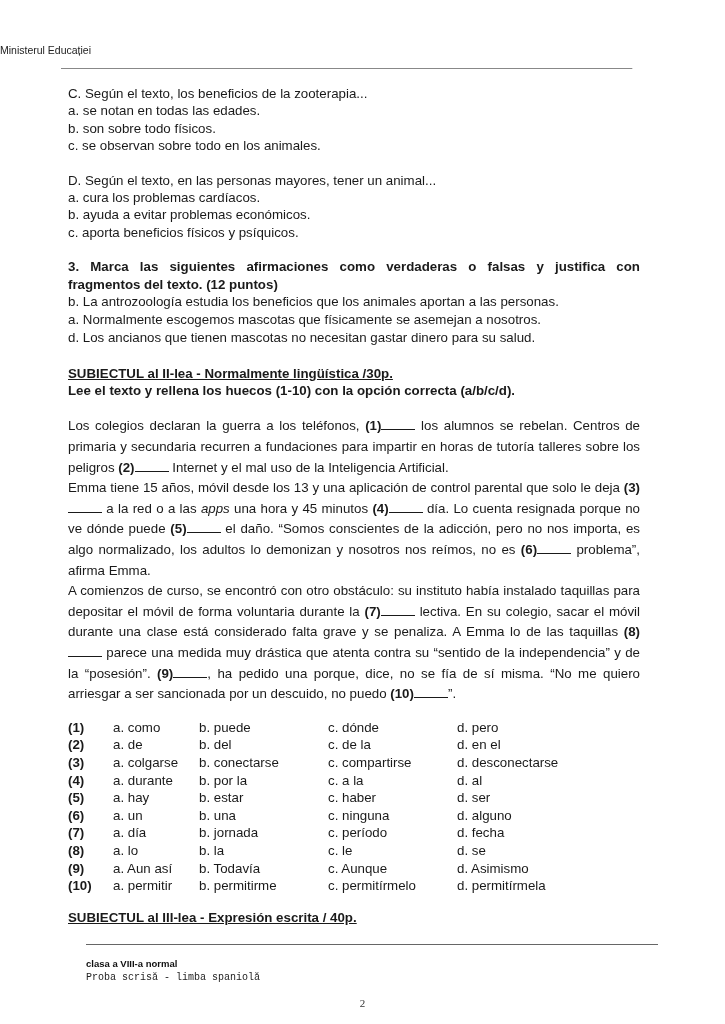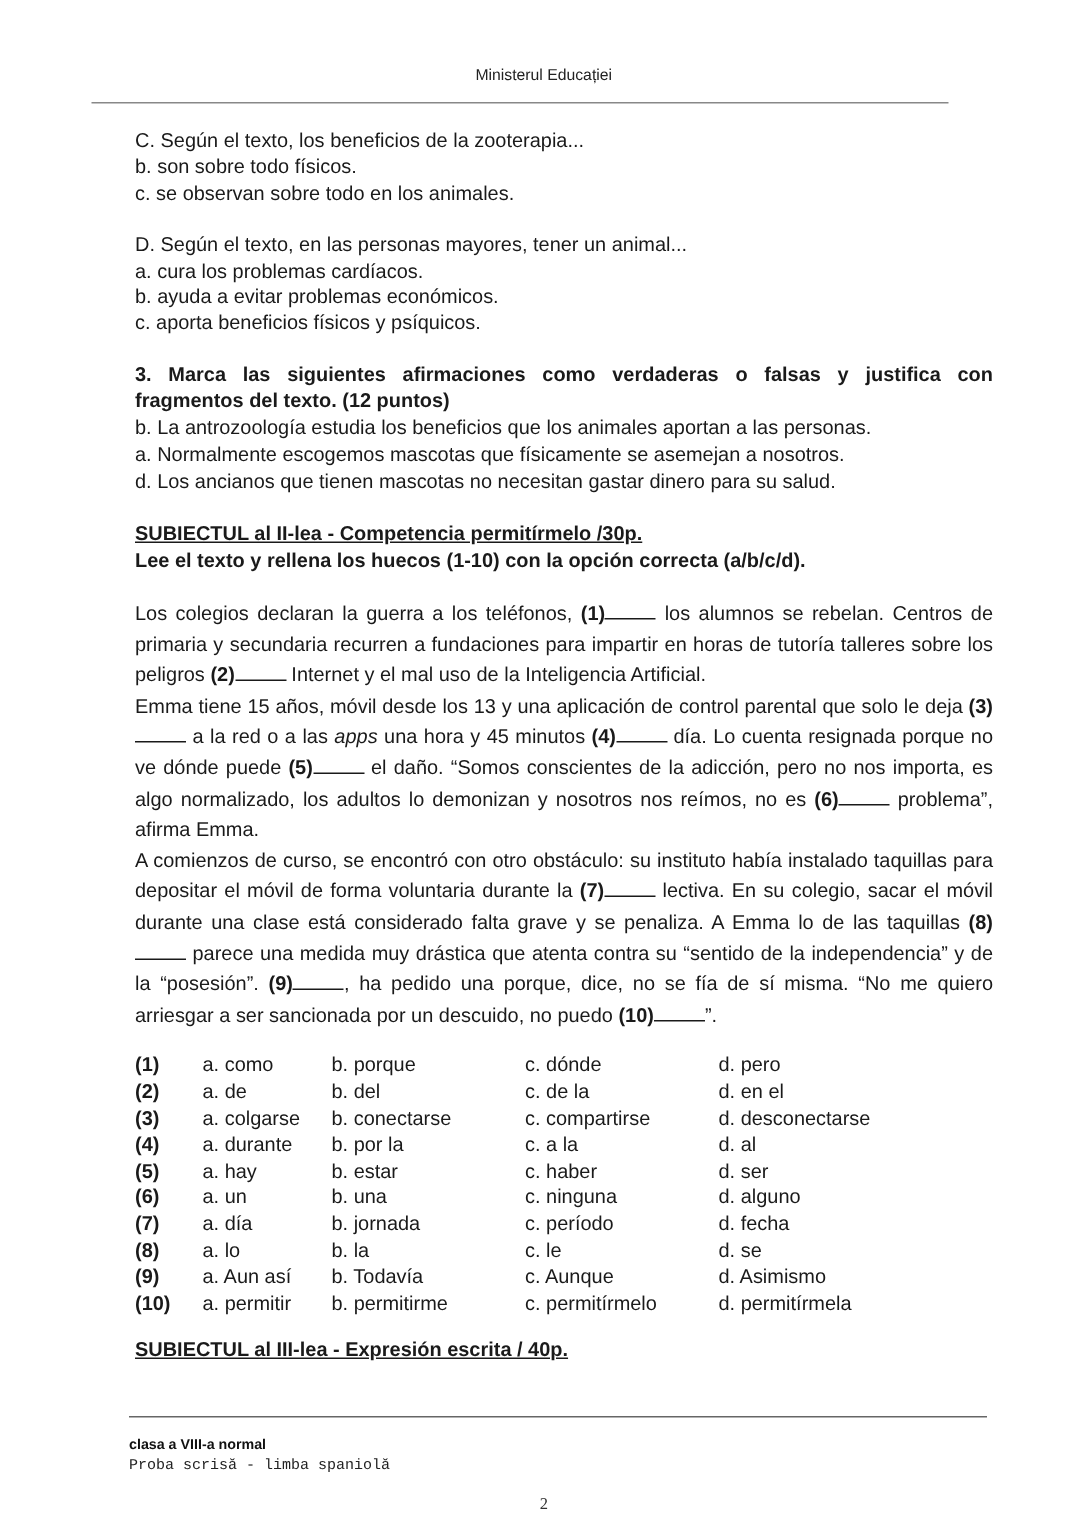--- a/index.html
+++ b/index.html
@@ -1,21 +1,21 @@
 <!DOCTYPE html>
 <html><head>
 <meta charset="utf-8">
 <style>
   html, body { margin: 0; padding: 0; background: #ffffff; }
   body { width: 725px; height: 1024px; position: relative; overflow: hidden;
          font-family: "Liberation Sans", sans-serif; color: #1a1a1a; }
   .page { position: absolute; left: 0; top: 0; width: 725px; height: 1024px; }
-  .header-title { position: absolute; top: 44px; left: 0; width: 725px; text-align: center;
+  .header-title { position: absolute; top: 44px; left: 0; width: 725px; text-align: left;
                   font-size: 10.5px; color: #222; }
-  .content { position: absolute; left: 90px; top: 85px; width: 572px; font-size: 13.3px; line-height: 17.4px; }
+  .content { position: absolute; left: 68px; top: 85px; width: 572px; font-size: 13.3px; line-height: 17.4px; }
   .line { white-space: nowrap; }
   .gap { height: 17px; }
   .bold { font-weight: bold; }
   .under { text-decoration: underline; }
   .just { text-align: justify; text-align-last: justify; white-space: normal; }
   .q3 { margin-top: 0; }
   .q3 .item { line-height: 18.2px; }
   .para { text-align: justify; line-height: 20.6px; }
   .blank { font-weight: bold; }
   .uline { display: inline-block; width: 34px; border-bottom: 1px solid #1a1a1a; height: 12px; vertical-align: baseline; }
@@ -37,20 +37,21 @@
 
 <div class="page">
 
   <div class="header-title">Ministerul Educației</div>
   <div style="position:absolute;top:68px;left:61px;width:414px;height:1px;background:#888;transform:scaleX(1.38);transform-origin:left;"></div>
 
   <div class="content">
 
     <div>
       <div class="line">C. Según el texto, los beneficios de la zooterapia...</div>
+      <div class="line">a. se notan en todas las edades.</div>
       <div class="line">b. son sobre todo físicos.</div>
       <div class="line">c. se observan sobre todo en los animales.</div>
     </div>
 
     <div class="gap"></div>
 
     <div>
       <div class="line">D. Según el texto, en las personas mayores, tener un animal...</div>
       <div class="line">a. cura los problemas cardíacos.</div>
       <div class="line">b. ayuda a evitar problemas económicos.</div>
@@ -63,41 +64,41 @@
       <div class="bold just">3. Marca las siguientes afirmaciones como verdaderas o falsas y justifica con</div>
       <div class="bold line">fragmentos del texto. (12 puntos)</div>
       <div class="line item">b. La antrozoología estudia los beneficios que los animales aportan a las personas.</div>
       <div class="line item">a. Normalmente escogemos mascotas que físicamente se asemejan a nosotros.</div>
       <div class="line item">d. Los ancianos que tienen mascotas no necesitan gastar dinero para su salud.</div>
     </div>
 
     <div class="gap"></div>
 
     <div>
-      <div class="bold under line">SUBIECTUL al II-lea - Competencia permitírmelo /30p.</div>
+      <div class="bold under line">SUBIECTUL al II-lea - Normalmente lingüística /30p.</div>
       <div class="bold line">Lee el texto y rellena los huecos (1-10) con la opción correcta (a/b/c/d).</div>
       <div class="gap"></div>
 
       <div class="para">
         <span>Los colegios declaran la guerra a los teléfonos, </span><span class="blank">(1)</span><span class="uline"></span><span> los alumnos se rebelan. Centros de primaria y secundaria recurren a fundaciones para impartir en horas de tutoría talleres sobre los peligros </span><span class="blank">(2)</span><span class="uline"></span><span> Internet y el mal uso de la Inteligencia Artificial.</span>
       </div>
 
       <div class="para">
         <span>Emma tiene 15 años, móvil desde los 13 y una aplicación de control parental que solo le deja </span><span class="blank">(3)</span><span class="uline"></span><span> a la red o a las </span><em>apps</em><span> una hora y 45 minutos </span><span class="blank">(4)</span><span class="uline"></span><span> día. Lo cuenta resignada porque no ve dónde puede </span><span class="blank">(5)</span><span class="uline"></span><span> el daño. “Somos conscientes de la adicción, pero no nos importa, es algo normalizado, los adultos lo demonizan y nosotros nos reímos, no es </span><span class="blank">(6)</span><span class="uline"></span><span> problema”, afirma Emma.</span>
       </div>
 
       <div class="para">
         <span>A comienzos de curso, se encontró con otro obstáculo: su instituto había instalado taquillas para depositar el móvil de forma voluntaria durante la </span><span class="blank">(7)</span><span class="uline"></span><span> lectiva. En su colegio, sacar el móvil durante una clase está considerado falta grave y se penaliza. A Emma lo de las taquillas </span><span class="blank">(8)</span><span class="uline"></span><span> parece una medida muy drástica que atenta contra su “sentido de la independencia” y de la “posesión”. </span><span class="blank">(9)</span><span class="uline"></span><span>, ha pedido una porque, dice, no se fía de sí misma. “No me quiero arriesgar a ser sancionada por un descuido, no puedo </span><span class="blank">(10)</span><span class="uline"></span><span>”.</span>
       </div>
 
       <div class="opts">
         <div class="opt-row">
             <span class="num">(1)</span>
             <span class="a">a. como</span>
-            <span class="b">b. porque</span>
+            <span class="b">b. puede</span>
             <span class="c">c. dónde</span>
             <span class="d">d. pero</span>
           </div>
         <div class="opt-row">
             <span class="num">(2)</span>
             <span class="a">a. de</span>
             <span class="b">b. del</span>
             <span class="c">c. de la</span>
             <span class="d">d. en el</span>
           </div>

